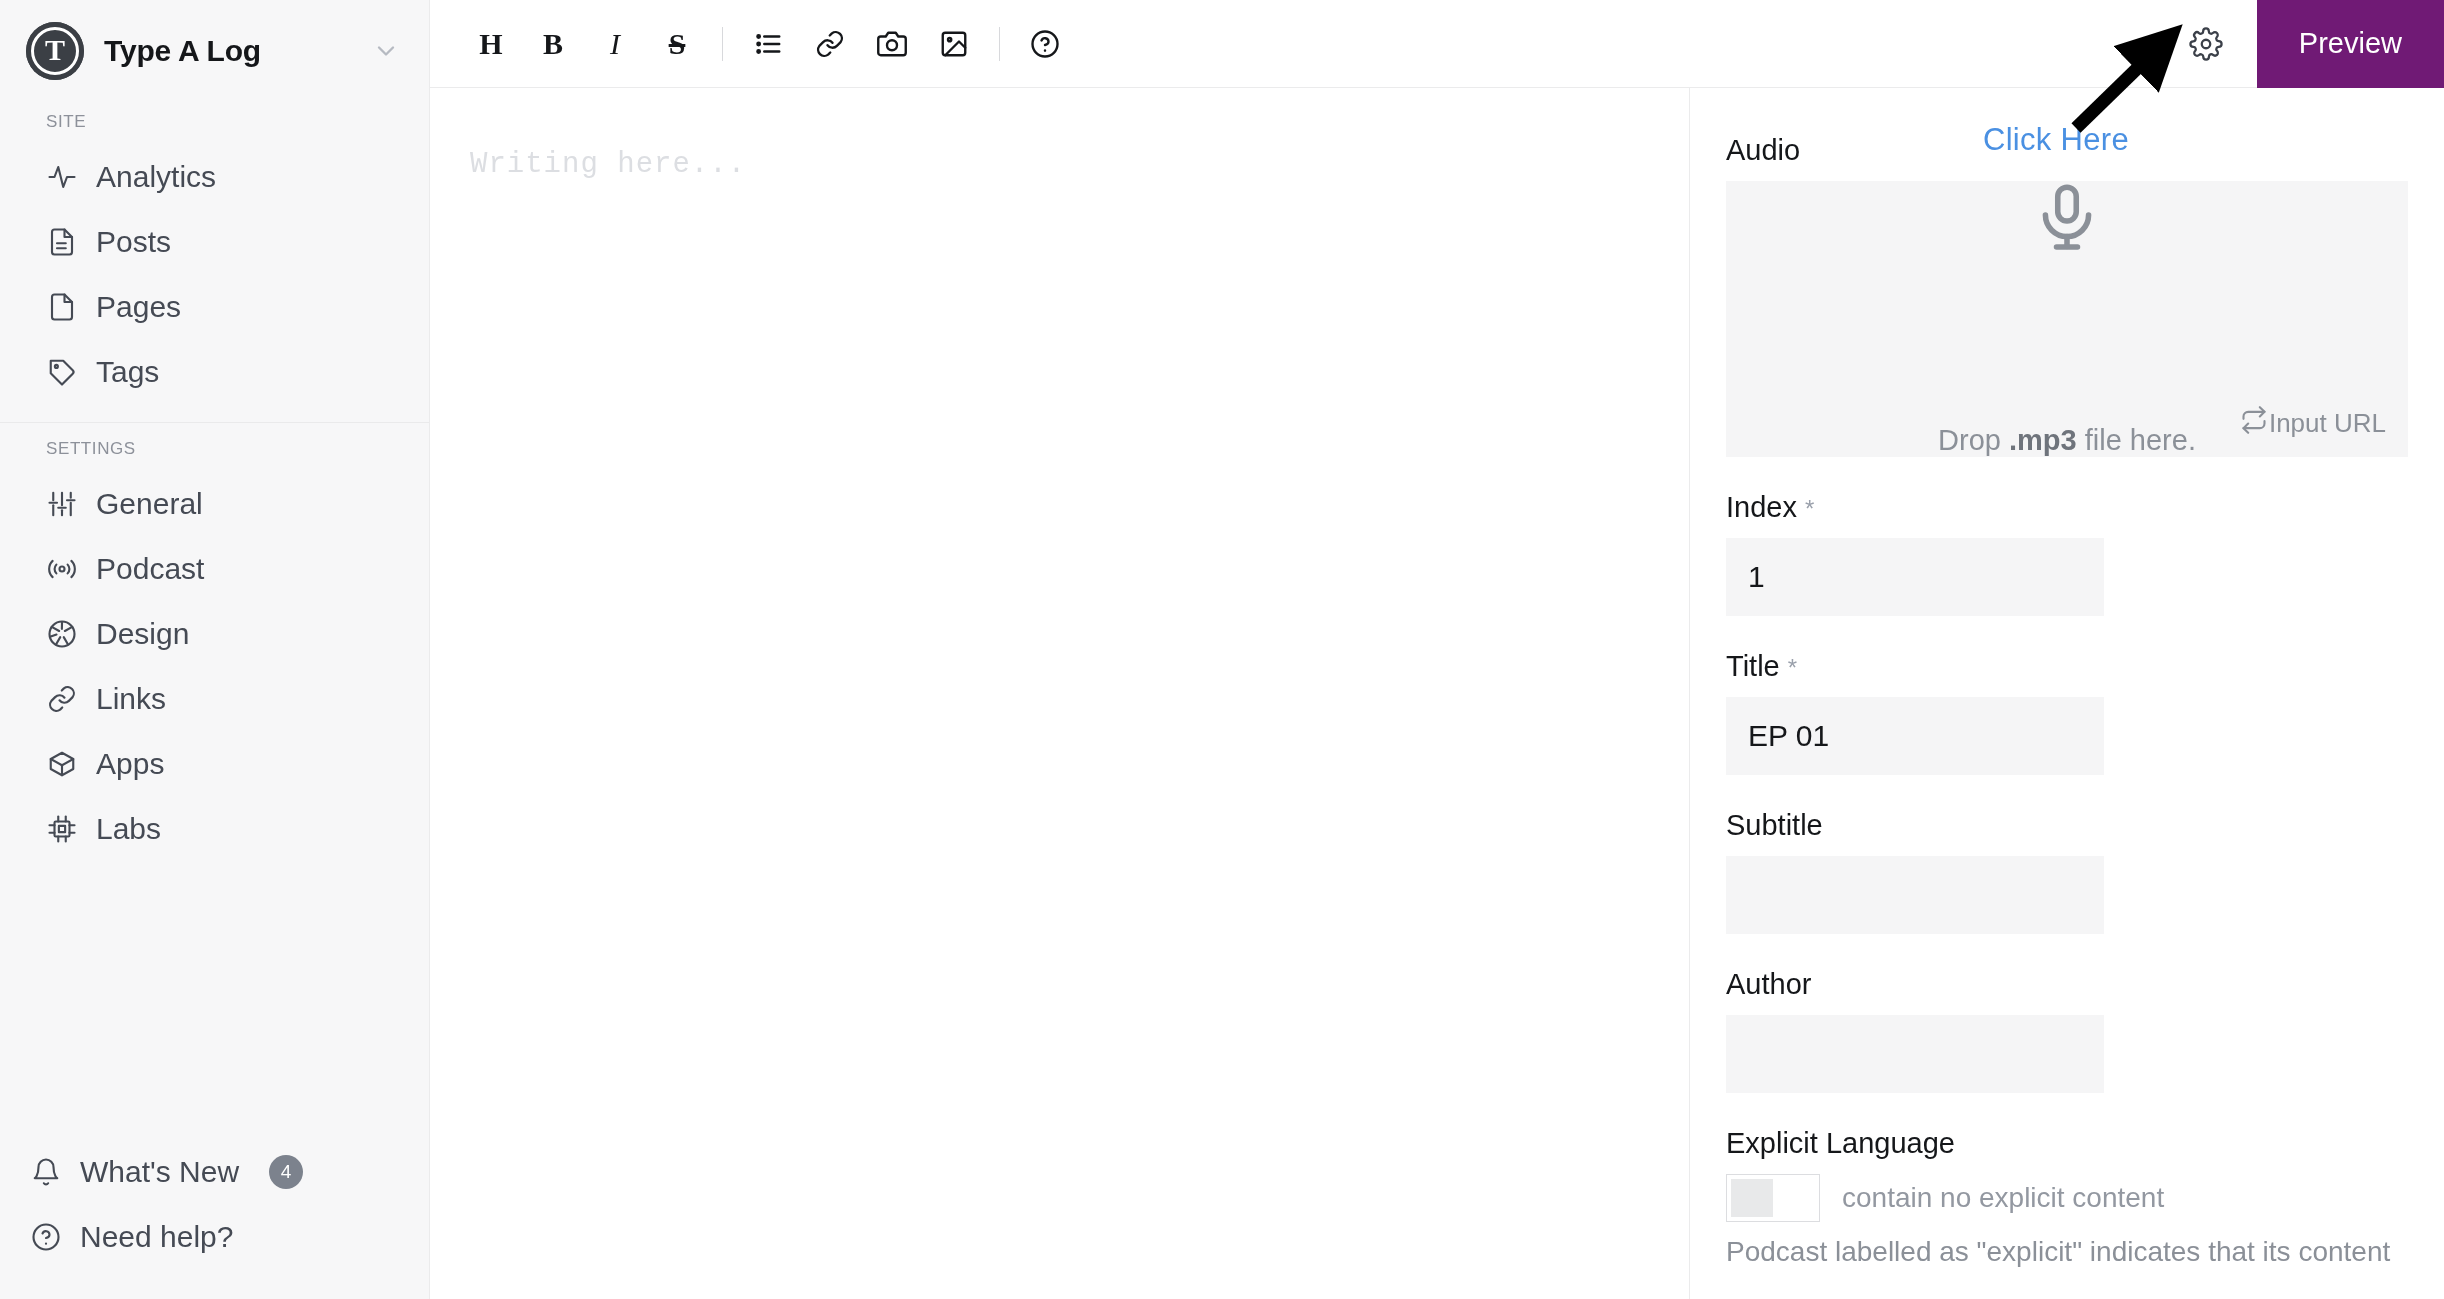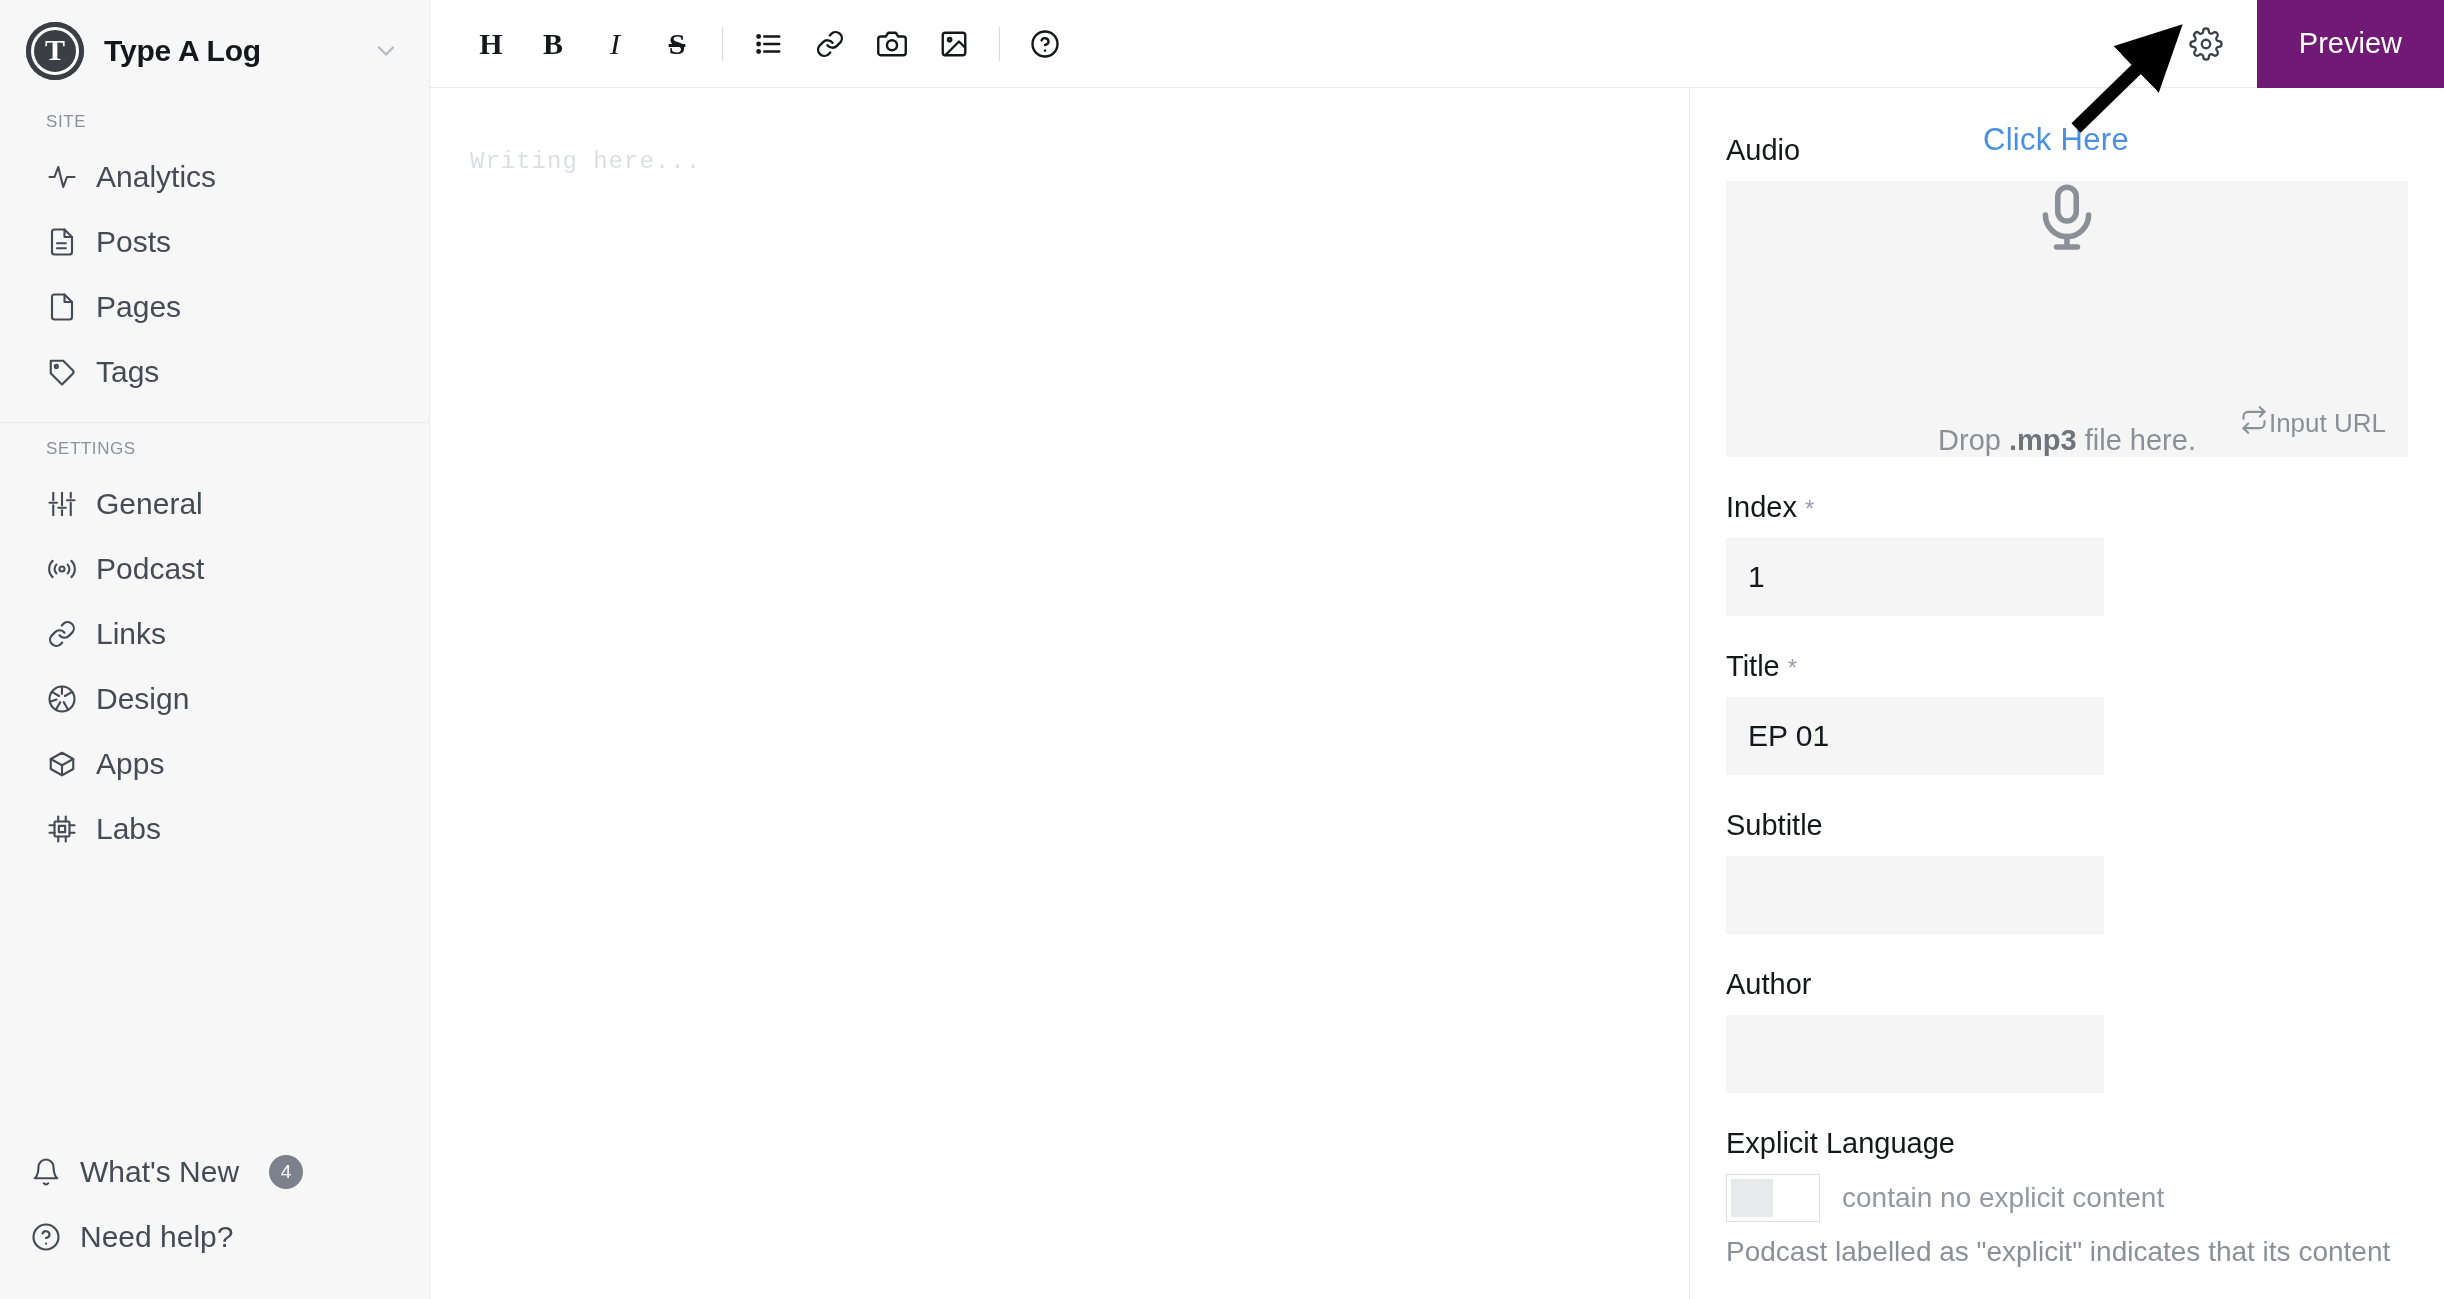--- a/index.html
+++ b/index.html
@@ -139,21 +139,21 @@
   .workspace { flex: 1; display: flex; min-height: 0; }
 
   .editor {
     flex: 1; min-width: 0;
     background: #ffffff;
     padding: 60px 0 0 40px;
     border-right: 1px solid #ebebec;
   }
   .editor-placeholder {
     font-family: "Liberation Mono", monospace;
-    font-size: 24px;
+    font-size: 29px;
     color: #dcdee2;
     letter-spacing: 1px;
   }
 
   
   .panel {
     width: 754px; min-width: 754px;
     background: #ffffff;
     padding: 46px 36px 0 36px;
     overflow: hidden;
@@ -319,40 +319,40 @@
               <path d="M4.5 5.5a9 9 0 0 0 0 13"></path>
               <path d="M19.5 5.5a9 9 0 0 1 0 13"></path>
             </svg>
         </span>
         <span class="nav-label">Podcast</span>
       </div>
 
       <div class="nav-item">
         <span class="nav-icon">
           <svg width="30" height="30" viewBox="0 0 24 24" fill="none" stroke="currentColor" stroke-width="1.7" stroke-linecap="round" stroke-linejoin="round">
-              <path d="M10 13a5 5 0 0 0 7.5.5l3-3a5 5 0 0 0-7-7l-1.7 1.7"></path>
-              <path d="M14 11a5 5 0 0 0-7.5-.5l-3 3a5 5 0 0 0 7 7l1.7-1.7"></path>
-            </svg>
-        </span>
-        <span class="nav-label">Links</span>
-      </div>
-
-      <div class="nav-item">
-        <span class="nav-icon">
-          <svg width="30" height="30" viewBox="0 0 24 24" fill="none" stroke="currentColor" stroke-width="1.7" stroke-linecap="round" stroke-linejoin="round">
               <circle cx="12" cy="12" r="10"></circle>
               <line x1="14.3" y1="9.6" x2="20.2" y2="6.3"></line>
               <line x1="13.4" y1="14.5" x2="16.8" y2="20.4"></line>
               <line x1="10.6" y1="14.5" x2="7.2" y2="20.4"></line>
               <line x1="9.7" y1="9.6" x2="3.8" y2="6.3"></line>
               <line x1="11.9" y1="7.9" x2="12" y2="3"></line>
               <line x1="7.6" y1="12.4" x2="3" y2="14"></line>
             </svg>
         </span>
         <span class="nav-label">Design</span>
+      </div>
+
+      <div class="nav-item">
+        <span class="nav-icon">
+          <svg width="30" height="30" viewBox="0 0 24 24" fill="none" stroke="currentColor" stroke-width="1.7" stroke-linecap="round" stroke-linejoin="round">
+              <path d="M10 13a5 5 0 0 0 7.5.5l3-3a5 5 0 0 0-7-7l-1.7 1.7"></path>
+              <path d="M14 11a5 5 0 0 0-7.5-.5l-3 3a5 5 0 0 0 7 7l1.7-1.7"></path>
+            </svg>
+        </span>
+        <span class="nav-label">Links</span>
       </div>
 
       <div class="nav-item">
         <span class="nav-icon">
           <svg width="30" height="30" viewBox="0 0 24 24" fill="none" stroke="currentColor" stroke-width="1.7" stroke-linecap="round" stroke-linejoin="round">
               <path d="M21 16V8l-9-5-9 5v8l9 5 9-5z"></path>
               <polyline points="3 8 12 13 21 8"></polyline>
               <line x1="12" y1="13" x2="12" y2="21"></line>
             </svg>
         </span>

